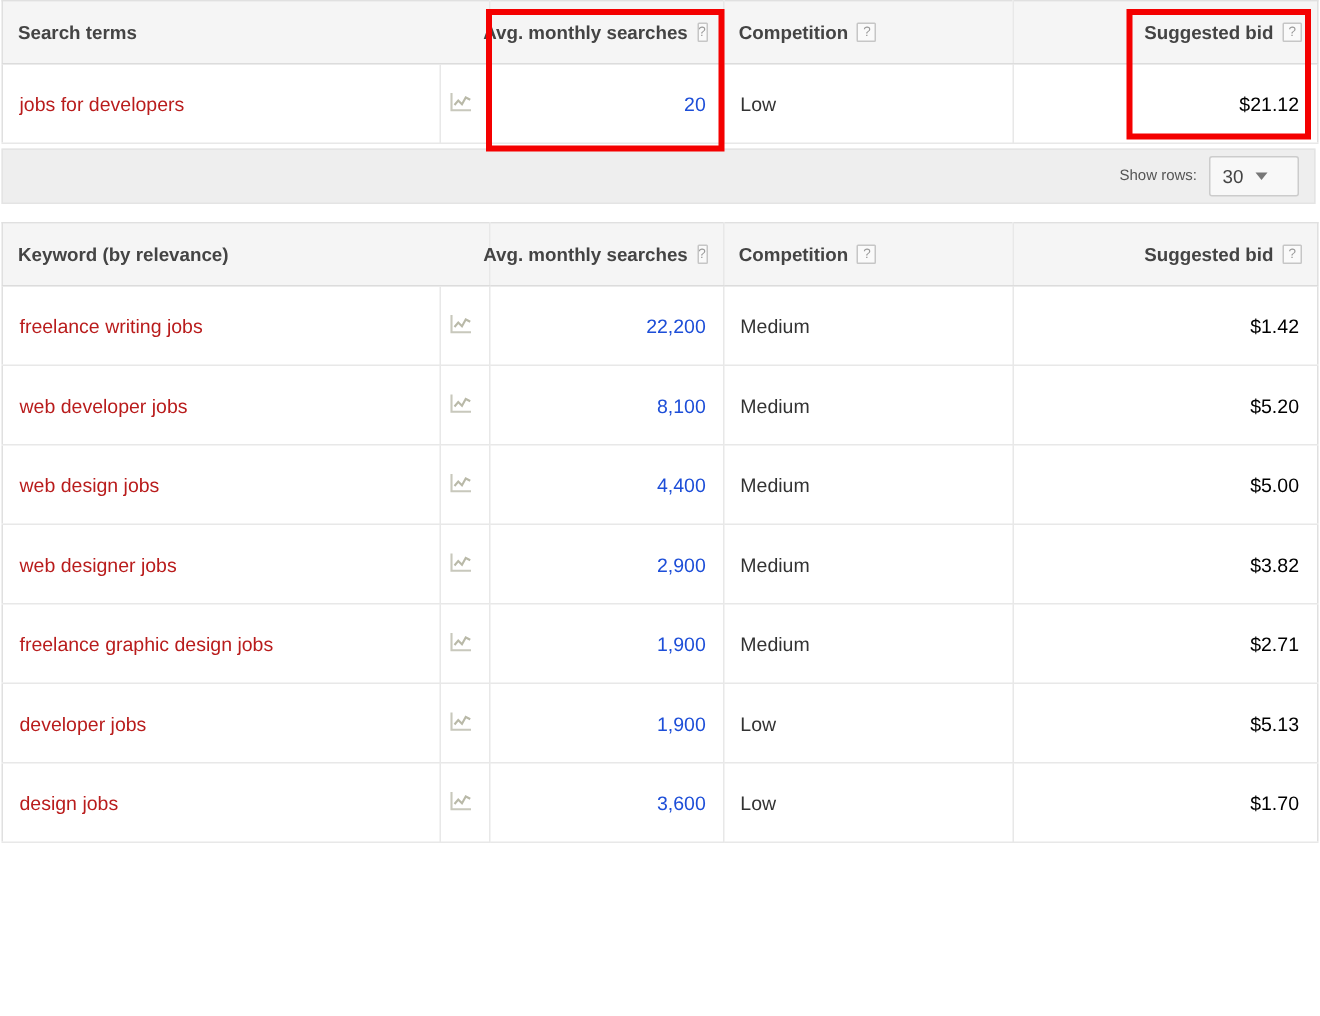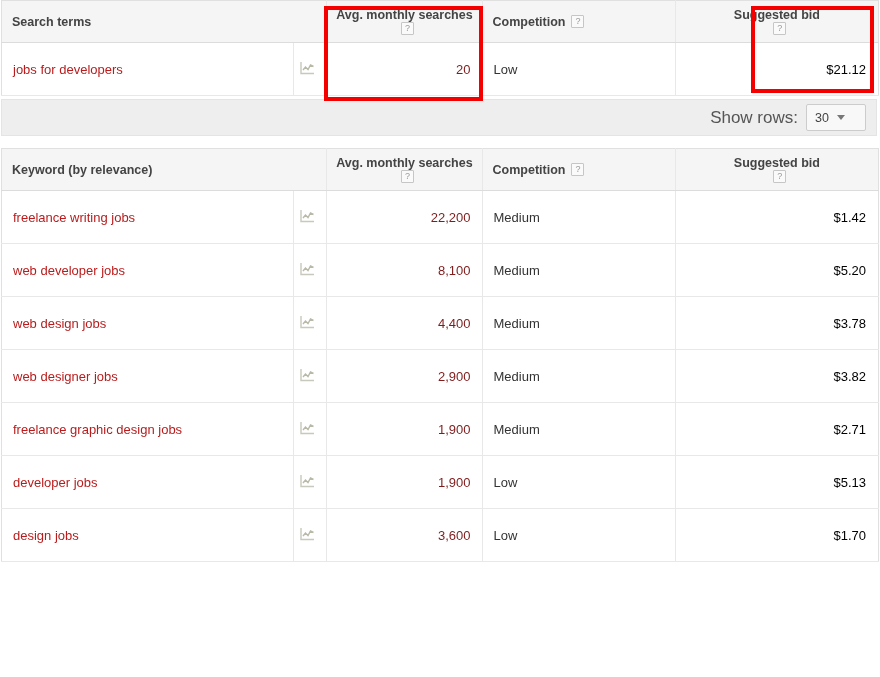--- a/index.html
+++ b/index.html
@@ -40,21 +40,21 @@
     border-bottom: 1px solid #dcdcdc;
     height: 41px;
     font-weight: bold;
     font-size: 12.5px;
     color: #444;
     white-space: nowrap;
   }
   .gtable thead th.nb { border-right: none; text-align: right; }
 
   .th-inner { display: flex; align-items: center; padding: 0 10px; }
-  .th-inner.right { justify-content: flex-end; flex-direction: column; }
+  .th-inner.right { justify-content: flex-end; }
   .th-inner.left  { justify-content: flex-start; }
 
   .helpicon {
     display: inline-block;
     width: 11px; height: 11px;
     line-height: 11px;
     margin-left: 6px;
     border: 1px solid #c6c6c6;
     border-radius: 1px;
     background: #fafafa;
@@ -67,21 +67,21 @@
 
   
   .c-kw    { width: 292px; }
   .c-spark { width: 33px; }
   .c-avg   { width: 155px; }
   .c-comp  { width: 193px; }
   .c-bid   { width: 203px; }
 
   td.cell-kw    { padding: 0 0 0 11px; height: 52px; color: #b91c1c; }
   td.cell-spark { text-align: left; padding-left: 6px; }
-  td.cell-avg   { text-align: right; padding-right: 11px; color: #7f1d1d; }
+  td.cell-avg   { text-align: right; padding-right: 11px; color: #1d4ed8; }
   td.cell-comp  { text-align: left;  padding-left: 11px; color: #333; }
   td.cell-bid   { text-align: right; padding-right: 12px; color: #000000; }
 
   tr.row-hl td { background: #fdfdea; }
 
   .sparkicon { display: inline-block; width: 15px; height: 14px; }
 
   
   #terms-table td { height: 52px; }
 
@@ -92,21 +92,21 @@
     height: 37px;
     background: #eeeeee;
     border: 1px solid #e4e4e4;
     display: flex;
     align-items: center;
     justify-content: flex-end;
     padding-right: 10px;
     box-sizing: border-box;
   }
   .showrows-label {
-    font-size: 17px;
+    font-size: 10px;
     color: #555;
     margin-right: 8px;
   }
   .showrows-select {
     display: inline-flex;
     align-items: center;
     justify-content: flex-start;
     gap: 8px;
     min-width: 42px;
     height: 25px;
@@ -260,21 +260,21 @@
           <td class="cell-bid">$5.20</td>
         </tr>
         <tr>
           <td class="cell-kw">web design jobs</td>
           <td class="cell-spark"><svg class="sparkicon" viewBox="0 0 15 14" xmlns="http://www.w3.org/2000/svg">
               <path d="M1 1 L1 12.5 L14 12.5" fill="none" stroke="#c8c8bc" stroke-width="1.4"></path>
               <path d="M3 9 L5.5 6 L8 8.5 L10.5 4 L13.5 5.5" fill="none" stroke="#b9b9a8" stroke-width="1.4"></path>
             </svg></td>
           <td class="cell-avg">4,400</td>
           <td class="cell-comp">Medium</td>
-          <td class="cell-bid">$3.78</td>
+          <td class="cell-bid">$5.00</td>
         </tr>
         <tr>
           <td class="cell-kw">web designer jobs</td>
           <td class="cell-spark"><svg class="sparkicon" viewBox="0 0 15 14" xmlns="http://www.w3.org/2000/svg">
               <path d="M1 1 L1 12.5 L14 12.5" fill="none" stroke="#c8c8bc" stroke-width="1.4"></path>
               <path d="M3 9 L5.5 6 L8 8.5 L10.5 4 L13.5 5.5" fill="none" stroke="#b9b9a8" stroke-width="1.4"></path>
             </svg></td>
           <td class="cell-avg">2,900</td>
           <td class="cell-comp">Medium</td>
           <td class="cell-bid">$3.82</td>

